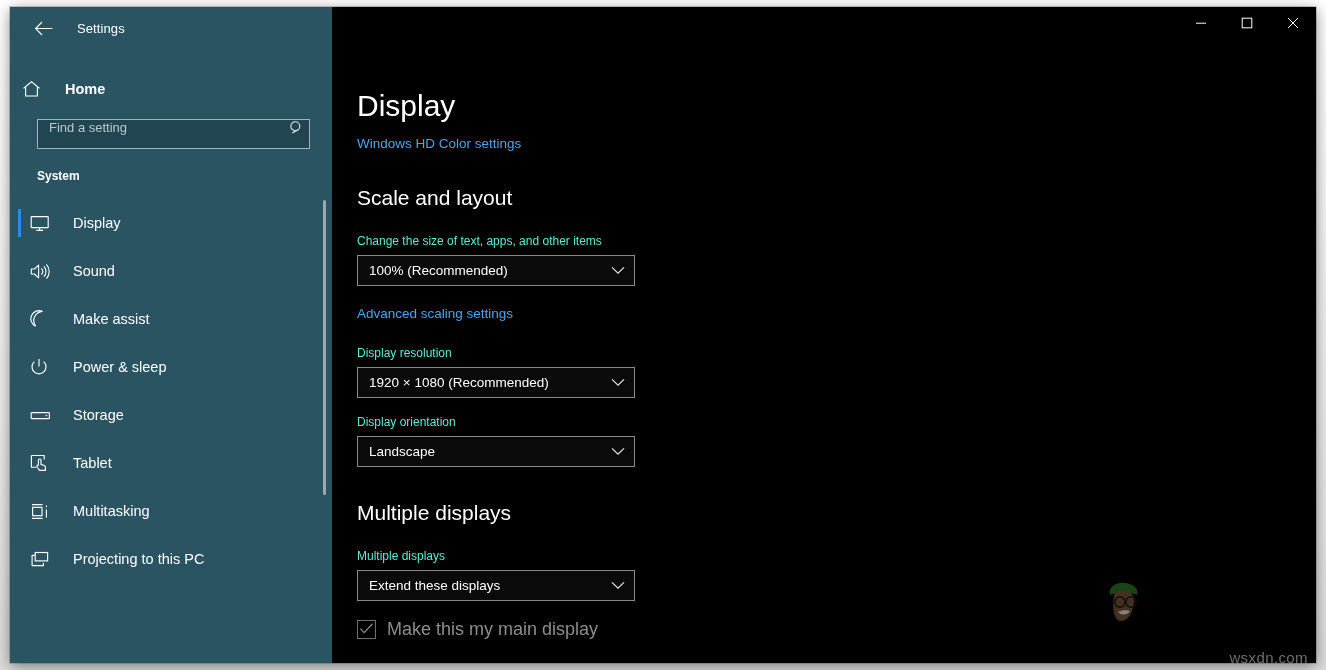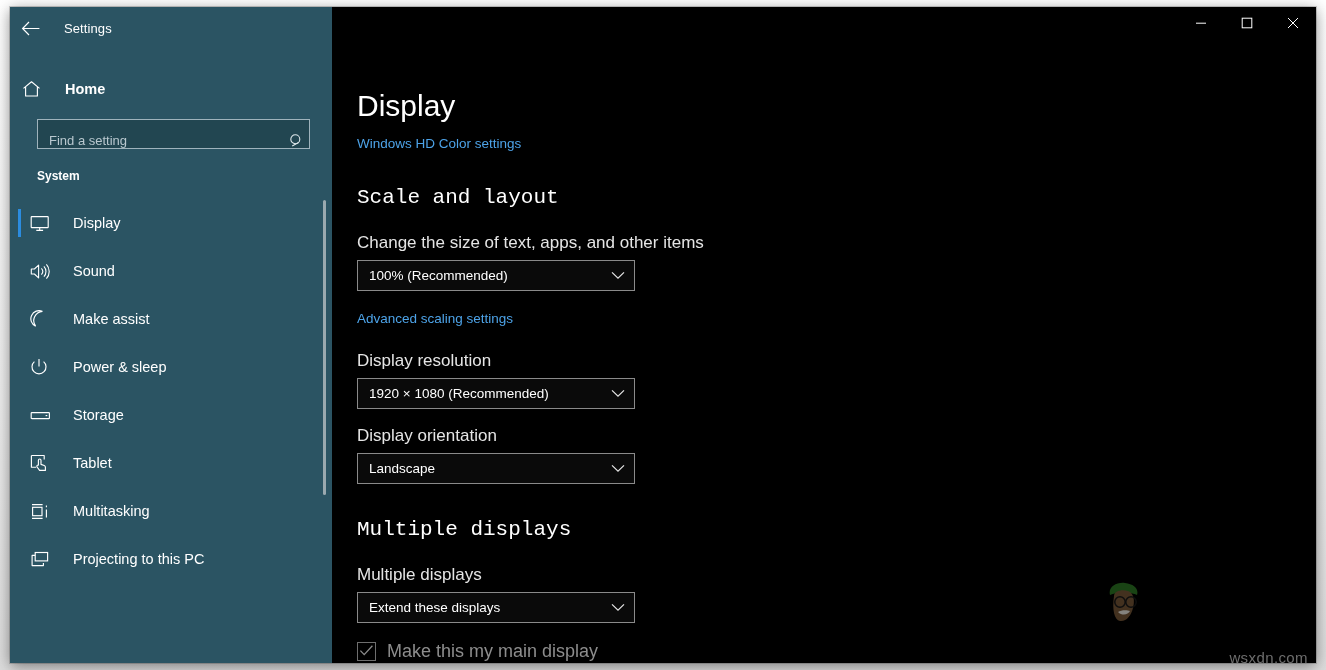--- a/index.html
+++ b/index.html
@@ -41,20 +41,21 @@
     height: 100%;
     background: #2b5463;
     flex: 0 0 322px;
     overflow: hidden;
   }
 
   .titlebar-left {
     height: 42px;
     display: flex;
     align-items: center;
+    padding-left: 13px;
   }
   .back-btn {
     width: 40px;
     height: 30px;
     display: flex;
     align-items: center;
     justify-content: center;
     cursor: default;
   }
   .back-btn svg { display:block; }
@@ -86,21 +87,21 @@
     margin-left: 17px;
   }
 
   #searchbox {
     position: relative;
     margin: 10px 22px 0 27px;
     height: 30px;
     border: 1px solid #9fb3bc;
     background: #224651;
     display: flex;
-    align-items: flex-end;
+    align-items: flex-start;
     box-sizing: border-box;
   }
   #searchbox input {
     flex: 1;
     background: transparent;
     border: none;
     outline: none;
     color: #e9eef0;
     font-size: 13px;
     font-family: "Liberation Sans", sans-serif;
@@ -233,25 +234,24 @@
     margin: 10px 0 0 0;
     cursor: default;
     display: inline-block;
   }
 
   .section-head {
     font-size: 21px;
     color: #ffffff;
     margin: 34px 0 0 0;
     font-weight: normal;
-    font-family: Liberation Mono, monospace;
   }
   .field-label {
-    font-size: 17px;
-    color: #e5e5e5;
+    font-size: 12px;
+    color: #5eead4;
     margin: 24px 0 7px 0;
   }
   .field-label.tight { margin-top: 17px; }
 
   .combo {
     position: relative;
     width: 278px;
     height: 31px;
     border: 1px solid #8a8a8a;
     background: #0a0a0a;

